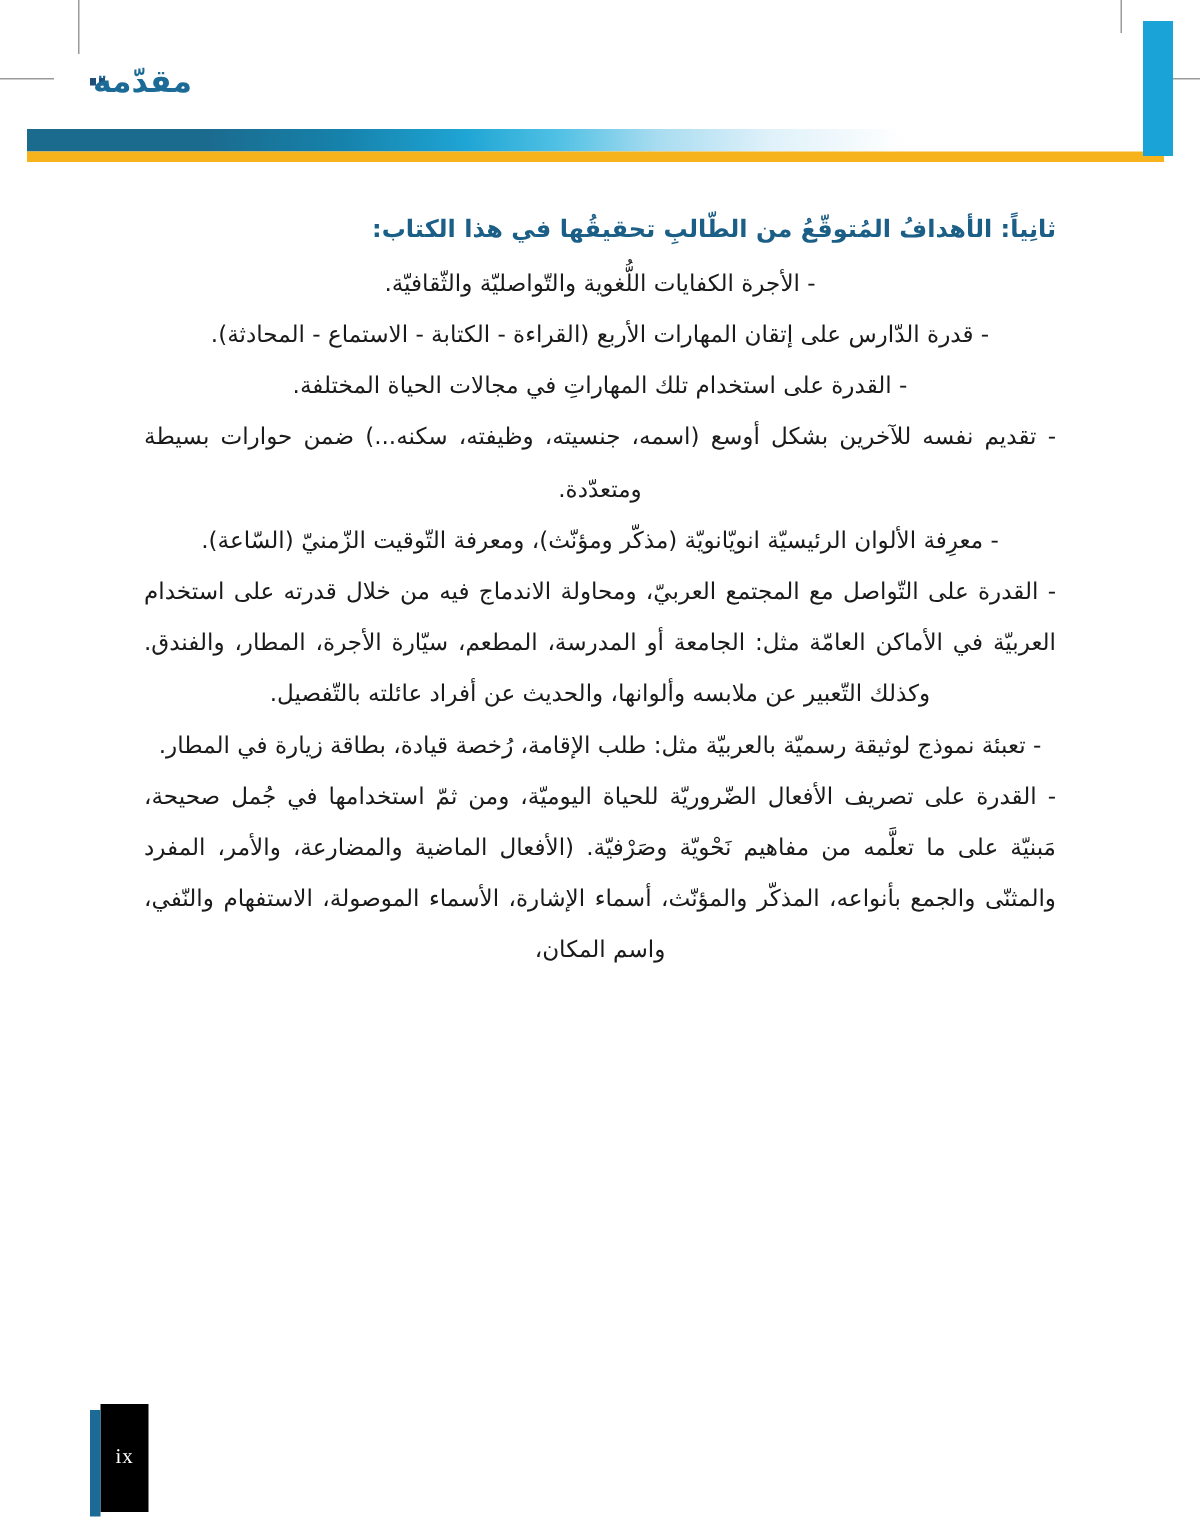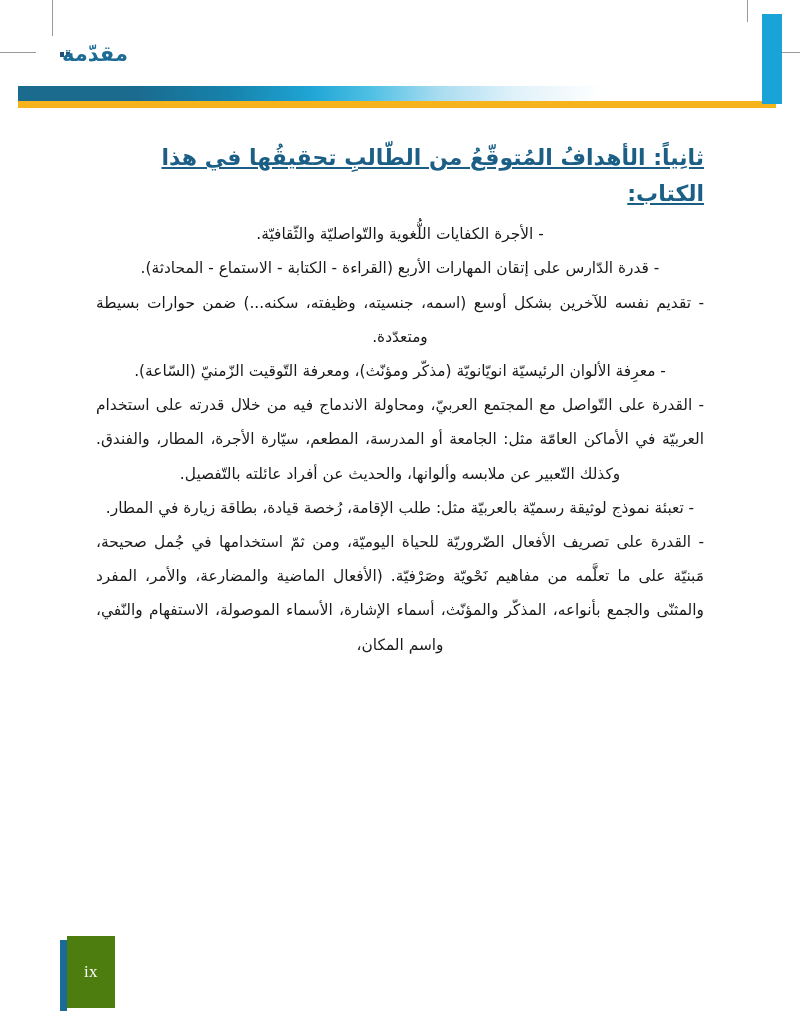--- a/index.html
+++ b/index.html
@@ -108,26 +108,25 @@
   .content {
     position: absolute;
     left: 96px;
     right: 96px;
     top: 140px;
     direction: rtl;
     text-align: right;
   }
   .section-title {
     color: #1b5f87;
-    font-size: 22px;
+    font-size: 16px;
     font-weight: bold;
     line-height: 1.62;
     margin: 0 0 6px 0;
     letter-spacing: 0.2px;
-    text-decoration: underline;
   }
   .bullet-list {
     list-style: none;
     margin: 0;
     padding: 0;
   }
   .bullet-item {
     color: #1a1a1a;
     font-size: 15.4px;
     line-height: 2.22;
@@ -140,27 +139,27 @@
   
   .footer {
     position: absolute;
     left: 60px;
     bottom: 12px;
     display: flex;
     align-items: stretch;
     height: 72px;
   }
   .page-num-box {
-    width: 48px;
-    background: #4d7c0f;
+    width: 32px;
+    background: #000000;
     color: #ffffff;
     display: flex;
     align-items: center;
     justify-content: center;
-    font-size: 17px;
+    font-size: 14px;
     font-family: "Liberation Serif", serif;
     letter-spacing: 0.5px;
   }
   .footer-blue {
     width: 7px;
     background: #1b6b96;
     margin-top: 4px;
     margin-bottom: -3px;
   }
 </style>
@@ -186,20 +185,21 @@
   <div class="gradient-bar"></div>
   <div class="yellow-bar"></div>
   <div class="right-blue-bar"></div>
 
   <div class="content">
     <h1 class="section-title">ثانِياً: الأهدافُ المُتوقّعُ من الطّالبِ تحقيقُها في هذا الكتاب:</h1>
 
     <ul class="bullet-list">
       <li class="bullet-item">- الأجرة الكفايات اللُّغوية والتّواصليّة والثّقافيّة.</li>
       <li class="bullet-item">- قدرة الدّارس على إتقان المهارات الأربع (القراءة - الكتابة - الاستماع - المحادثة).</li>
+      <li class="bullet-item">- القدرة على استخدام تلك المهاراتِ في مجالات الحياة المختلفة.</li>
       <li class="bullet-item">- تقديم نفسه للآخرين بشكل أوسع (اسمه، جنسيته، وظيفته، سكنه...) ضمن حوارات بسيطة ومتعدّدة.</li>
       <li class="bullet-item">- معرِفة الألوان الرئيسيّة انويّانويّة (مذكّر ومؤنّث)، ومعرفة التّوقيت الزّمنيّ (السّاعة).</li>
       <li class="bullet-item">- القدرة على التّواصل مع المجتمع العربيّ، ومحاولة الاندماج فيه من خلال قدرته على استخدام العربيّة في الأماكن العامّة مثل: الجامعة أو المدرسة، المطعم، سيّارة الأجرة، المطار، والفندق. وكذلك التّعبير عن ملابسه وألوانها، والحديث عن أفراد عائلته بالتّفصيل.</li>
       <li class="bullet-item">- تعبئة نموذج لوثيقة رسميّة بالعربيّة مثل: طلب الإقامة، رُخصة قيادة، بطاقة زيارة في المطار.</li>
       <li class="bullet-item">- القدرة على تصريف الأفعال الضّروريّة للحياة اليوميّة، ومن ثمّ استخدامها في جُمل صحيحة، مَبنيّة على ما تعلَّمه من مفاهيم نَحْويّة وصَرْفيّة. (الأفعال الماضية والمضارعة، والأمر، المفرد والمثنّى والجمع بأنواعه، المذكّر والمؤنّث، أسماء الإشارة، الأسماء الموصولة، الاستفهام والنّفي، واسم المكان،</li>
     </ul>
   </div>
 
   <div class="footer">
     <div class="page-num-box">ix</div>

